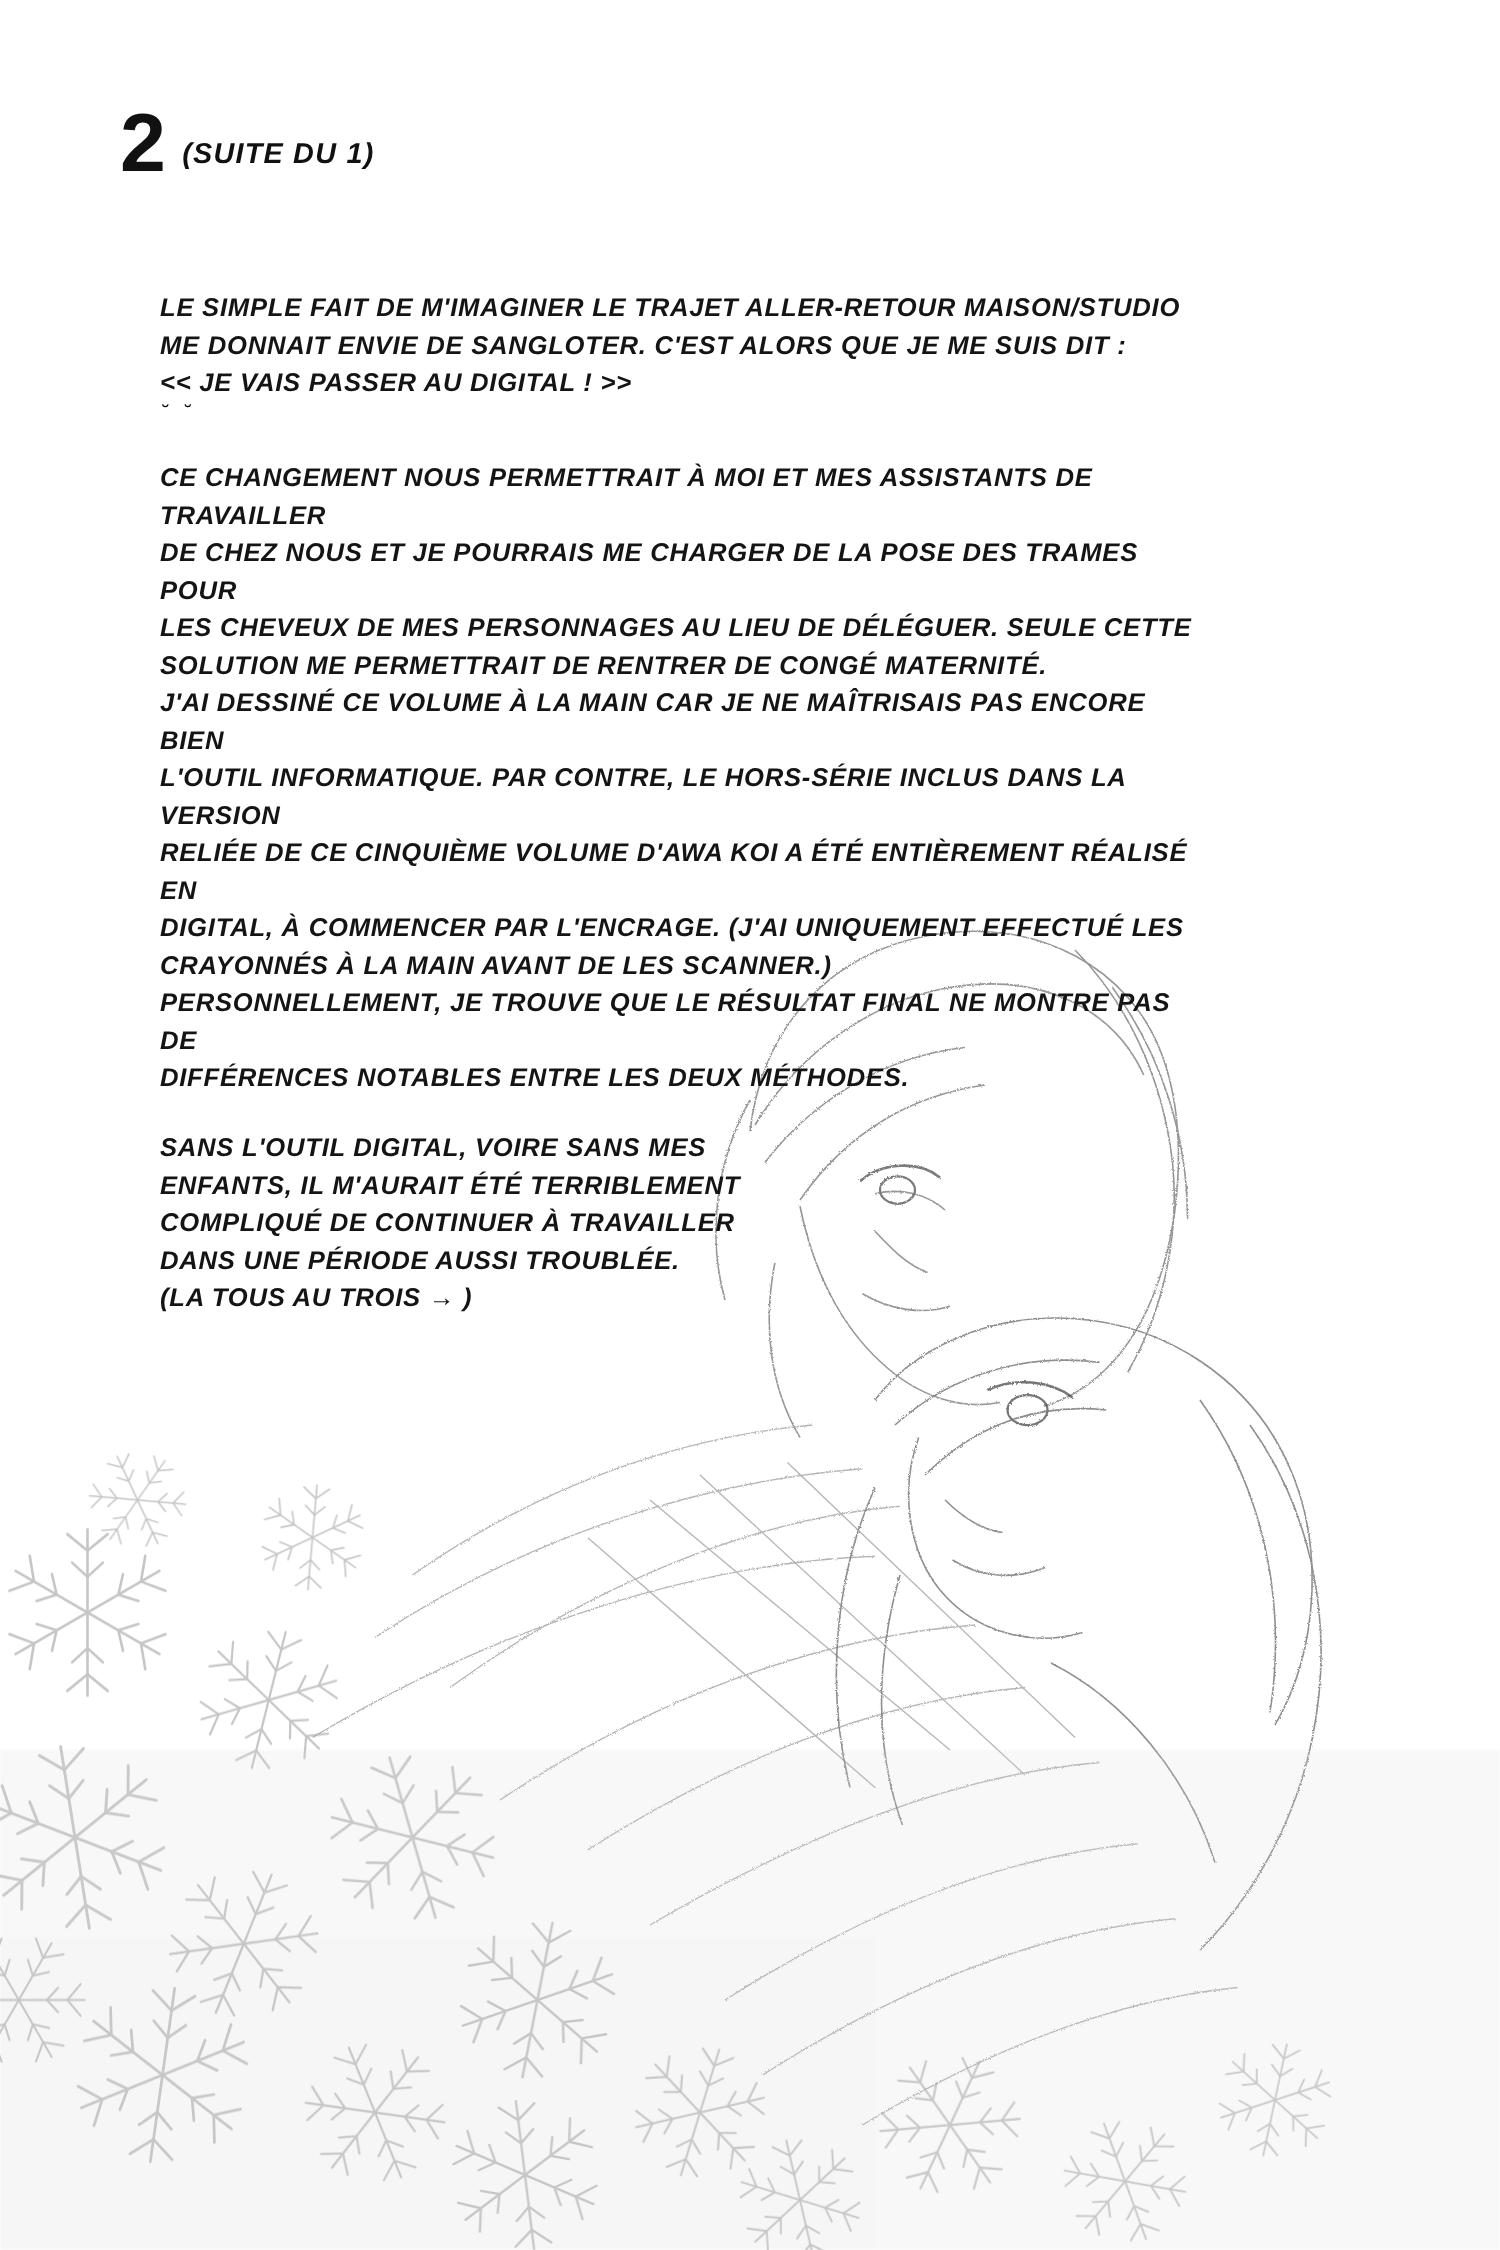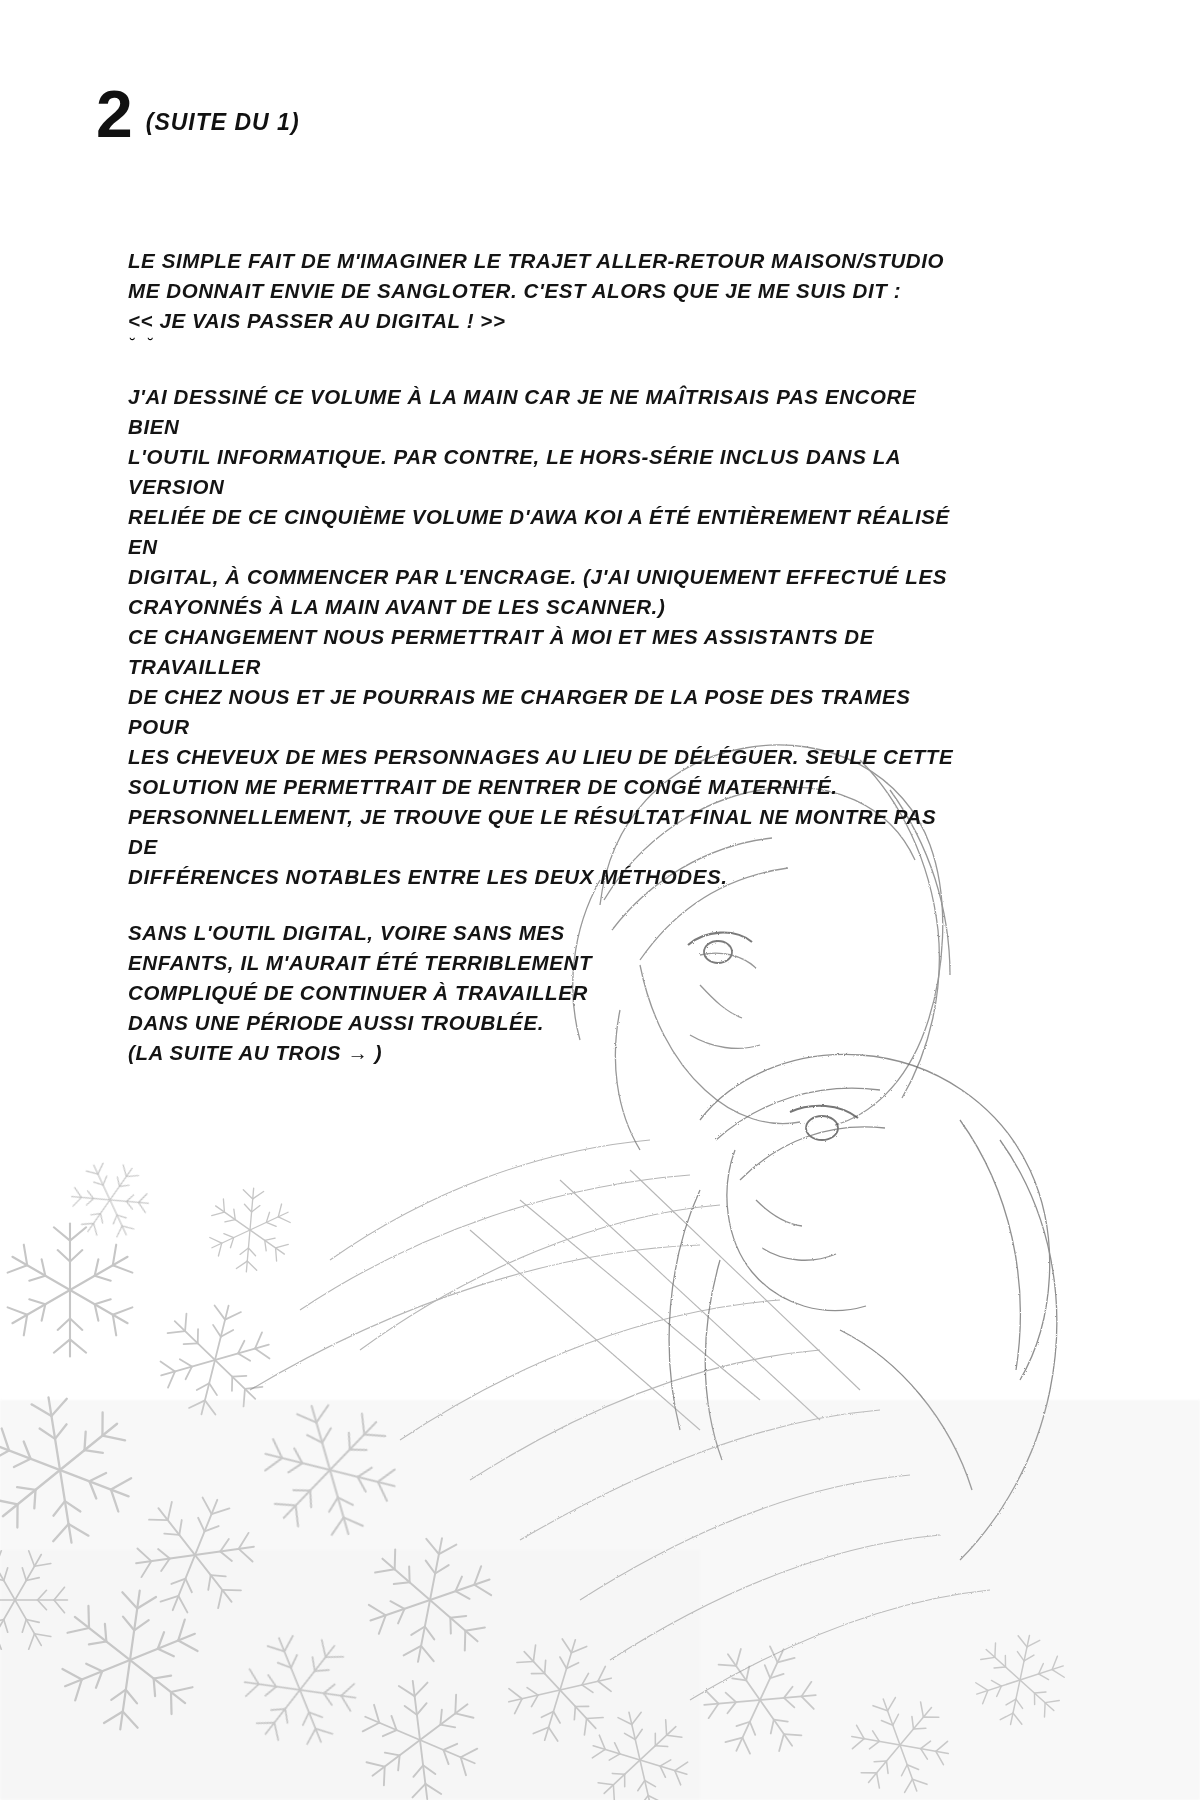--- a/index.html
+++ b/index.html
@@ -55,21 +55,21 @@
     font-weight: 600;
     color: #111111;
     letter-spacing: 1px;
     padding-bottom: 6px;
   }
 
   
   .text-body {
     position: absolute;
     left: 128px;
-    top: 246px;
+    top: 232px;
     width: 830px;
   }
   .para {
     font-family: "Liberation Sans", sans-serif;
     font-style: italic;
     font-weight: 600;
     font-size: 20.5px;
     line-height: 30px;
     letter-spacing: 0.6px;
     color: #141414;
@@ -252,35 +252,35 @@
 
   <div class="text-body">
 
     <div class="para-group">
       <p class="para tight">LE SIMPLE FAIT DE M'IMAGINER LE TRAJET ALLER-RETOUR MAISON/STUDIO
 ME DONNAIT ENVIE DE SANGLOTER. C'EST ALORS QUE JE ME SUIS DIT :
 &lt;&lt; JE VAIS PASSER AU DIGITAL ! &gt;&gt;</p>
       <span class="doodle">˘ ˘</span>
     </div>
 
+    <p class="para tight">CE CHANGEMENT NOUS PERMETTRAIT À MOI ET MES ASSISTANTS DE TRAVAILLER
+DE CHEZ NOUS ET JE POURRAIS ME CHARGER DE LA POSE DES TRAMES POUR
+LES CHEVEUX DE MES PERSONNAGES AU LIEU DE DÉLÉGUER. SEULE CETTE
+SOLUTION ME PERMETTRAIT DE RENTRER DE CONGÉ MATERNITÉ.</p>
     <p class="para tight">J'AI DESSINÉ CE VOLUME À LA MAIN CAR JE NE MAÎTRISAIS PAS ENCORE BIEN
 L'OUTIL INFORMATIQUE. PAR CONTRE, LE HORS-SÉRIE INCLUS DANS LA VERSION
 RELIÉE DE CE CINQUIÈME VOLUME D'AWA KOI A ÉTÉ ENTIÈREMENT RÉALISÉ EN
 DIGITAL, À COMMENCER PAR L'ENCRAGE. (J'AI UNIQUEMENT EFFECTUÉ LES
 CRAYONNÉS À LA MAIN AVANT DE LES SCANNER.)</p>
-    <p class="para tight">CE CHANGEMENT NOUS PERMETTRAIT À MOI ET MES ASSISTANTS DE TRAVAILLER
-DE CHEZ NOUS ET JE POURRAIS ME CHARGER DE LA POSE DES TRAMES POUR
-LES CHEVEUX DE MES PERSONNAGES AU LIEU DE DÉLÉGUER. SEULE CETTE
-SOLUTION ME PERMETTRAIT DE RENTRER DE CONGÉ MATERNITÉ.</p>
     <p class="para">PERSONNELLEMENT, JE TROUVE QUE LE RÉSULTAT FINAL NE MONTRE PAS DE
 DIFFÉRENCES NOTABLES ENTRE LES DEUX MÉTHODES.</p>
 
 
 
 
     <p class="para narrow tight">SANS L'OUTIL DIGITAL, VOIRE SANS MES
 ENFANTS, IL M'AURAIT ÉTÉ TERRIBLEMENT
 COMPLIQUÉ DE CONTINUER À TRAVAILLER
 DANS UNE PÉRIODE AUSSI TROUBLÉE.</p>
-    <p class="para narrow tight">(LA SUITE AU TROIS → )</p>
+    <p class="para narrow tight">(LA TOUS AU TROIS → )</p>
   </div>
 
 </div>
 
 </body></html>

